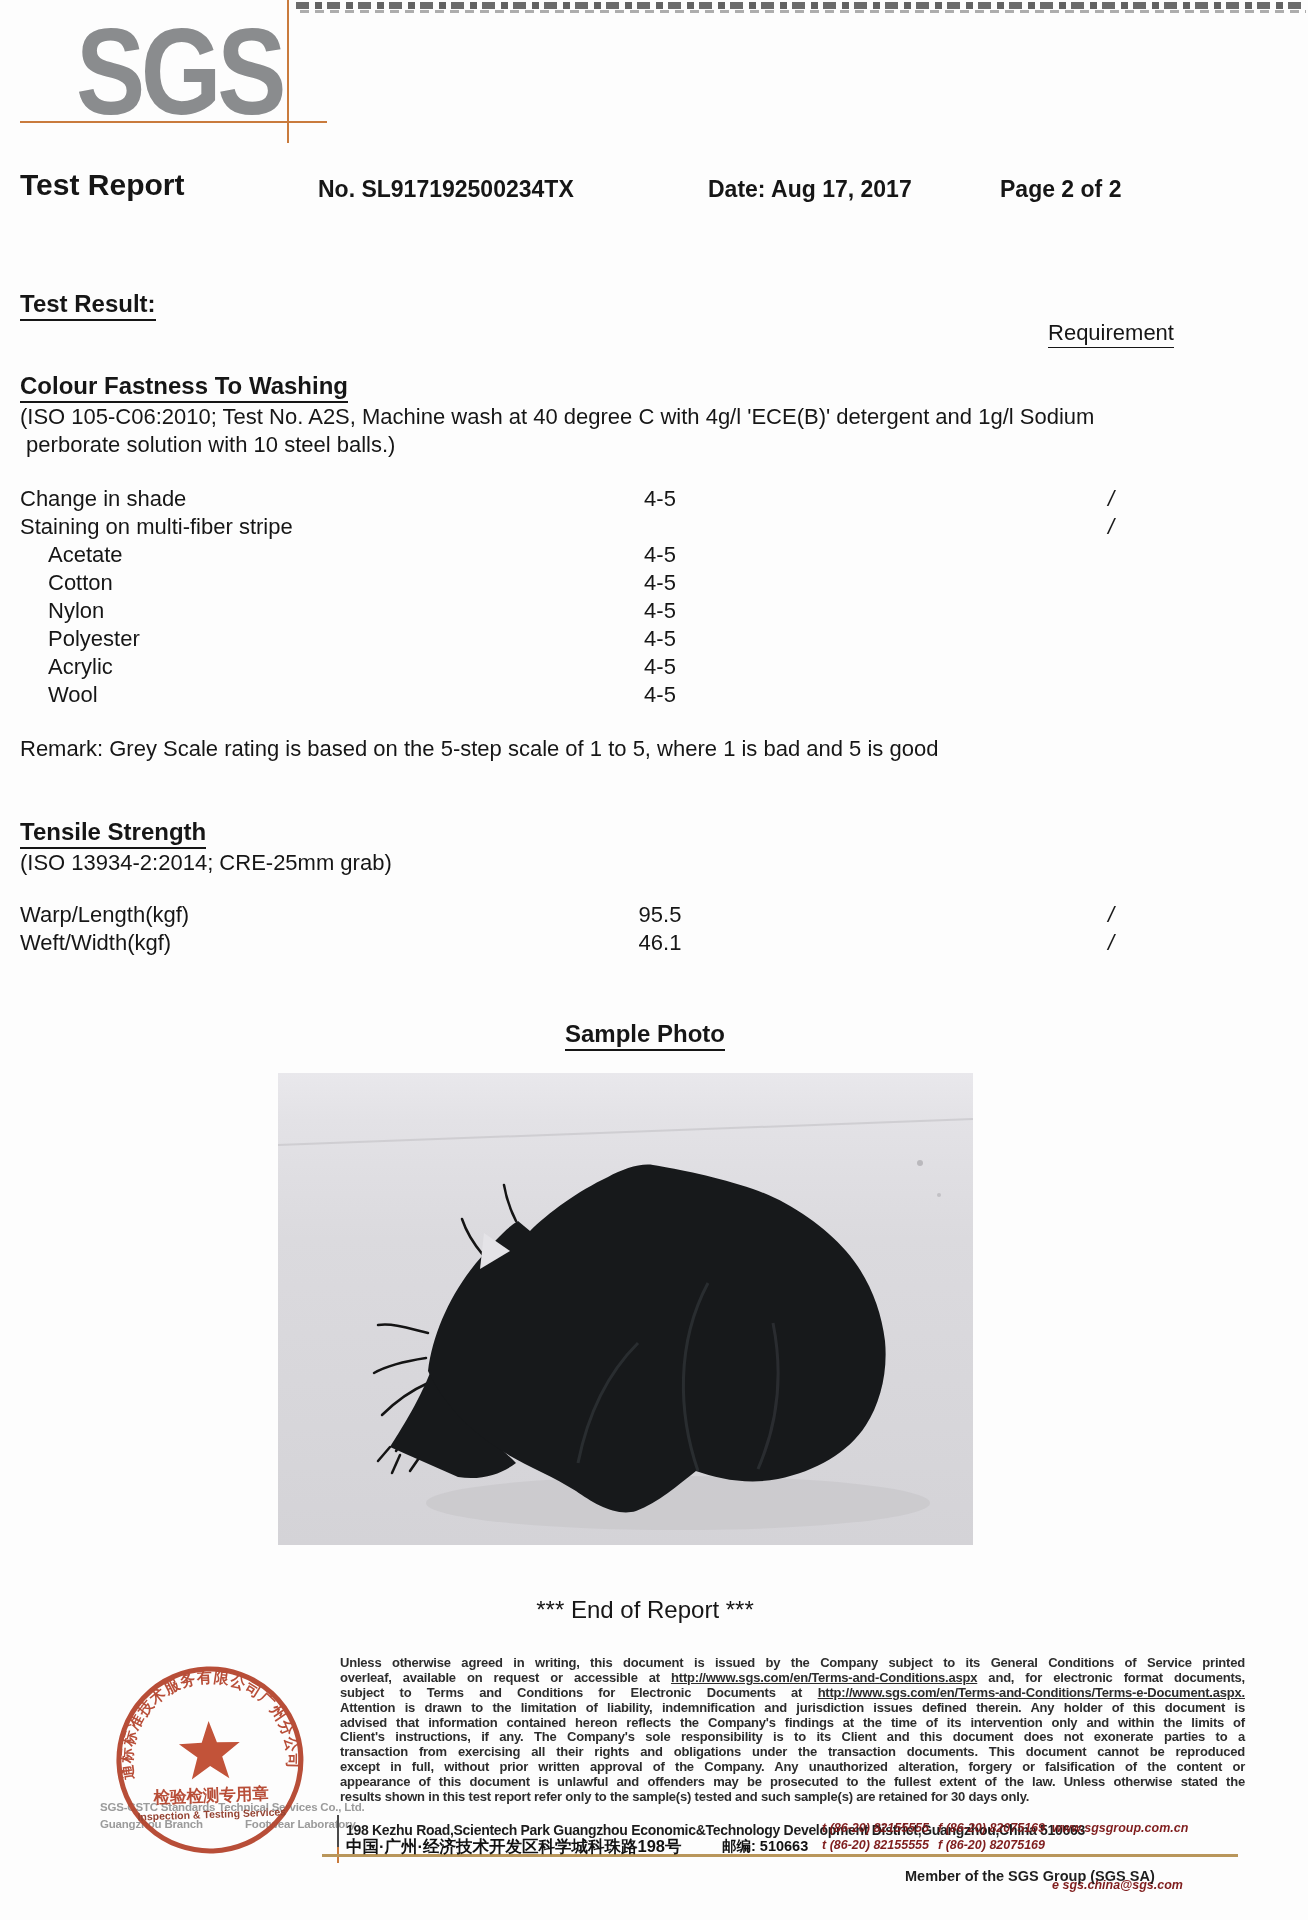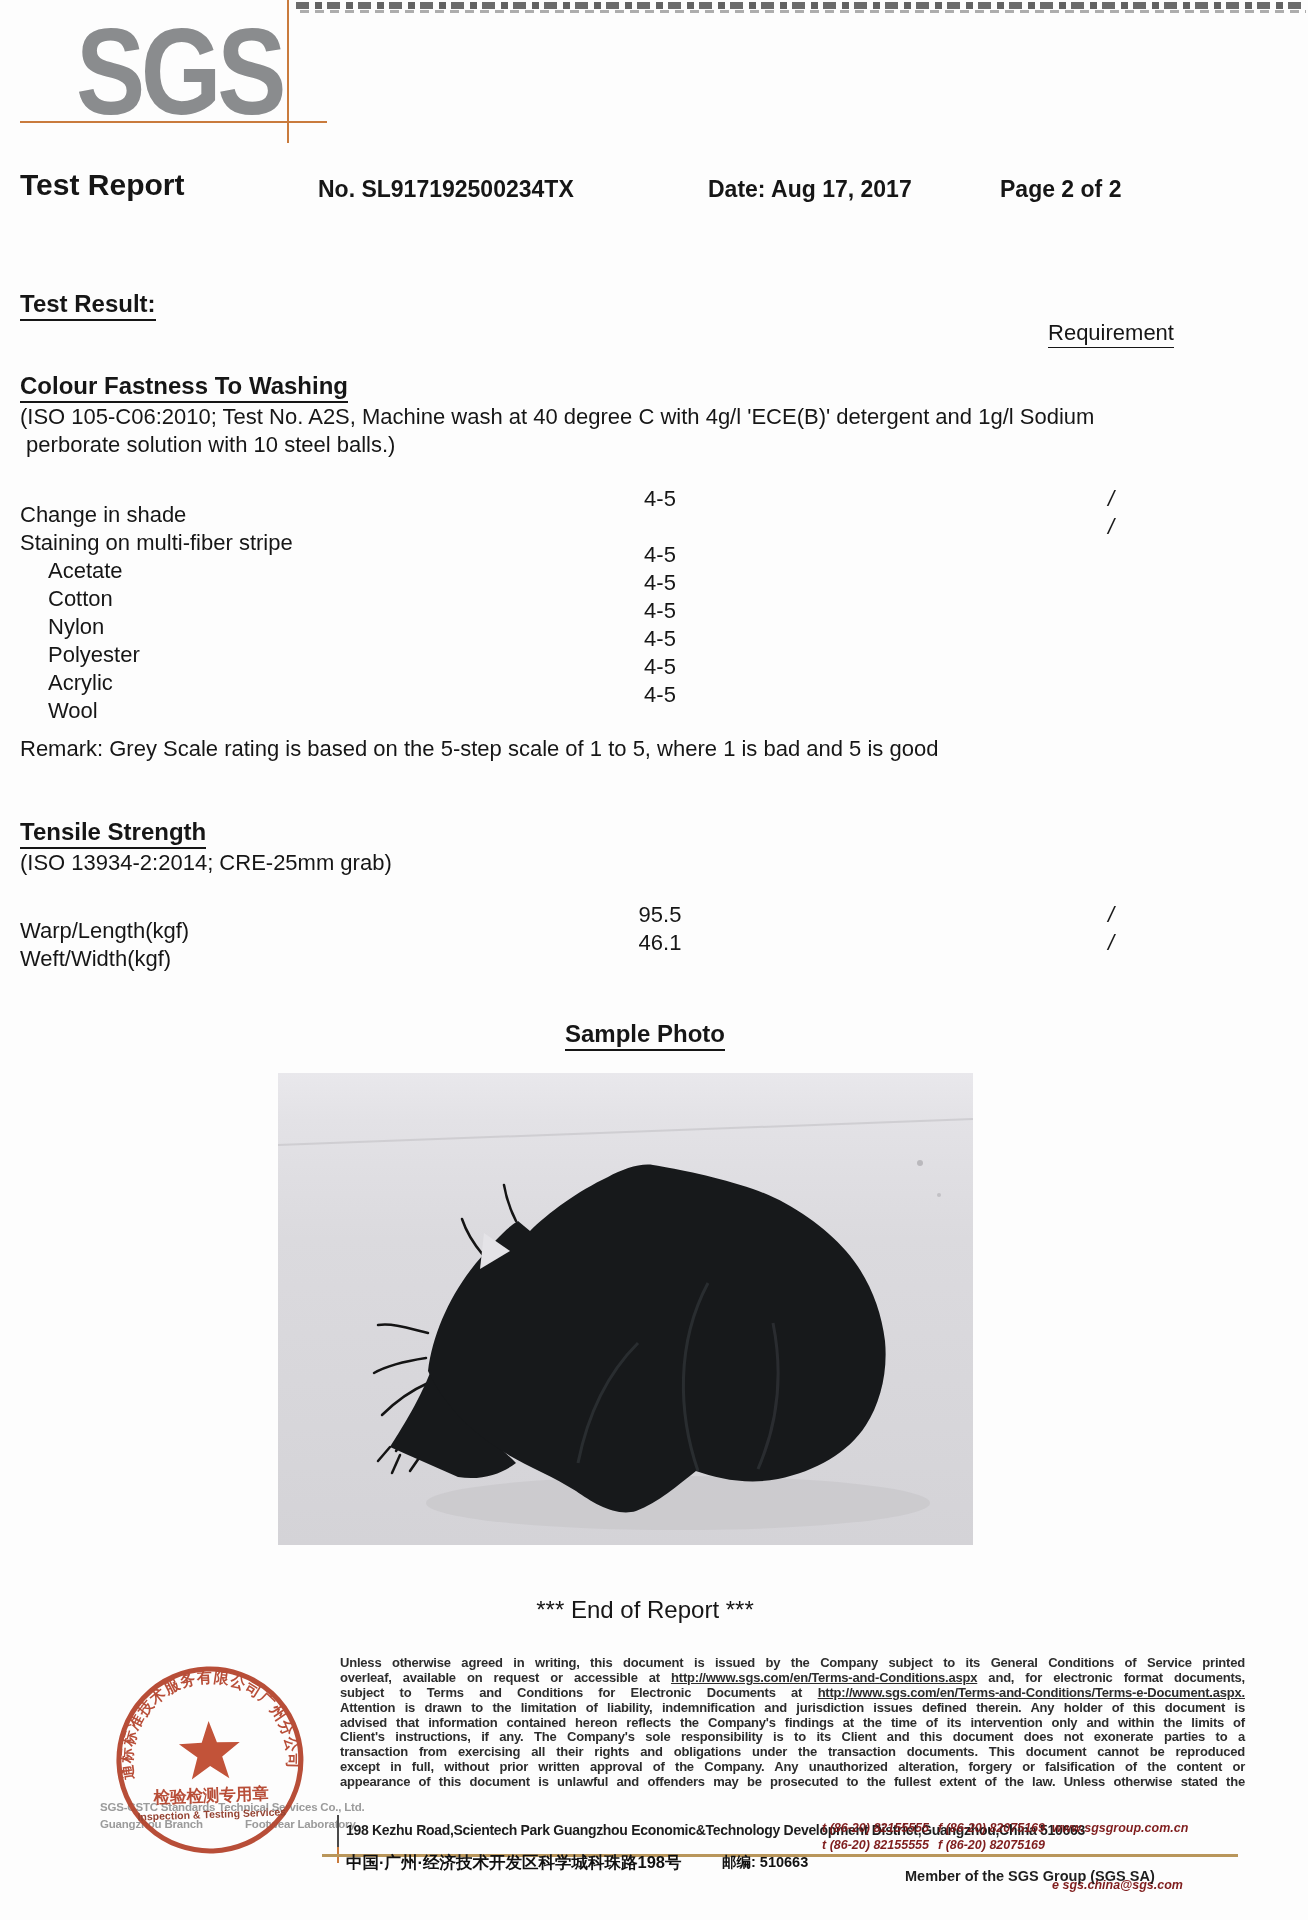--- a/index.html
+++ b/index.html
@@ -17,33 +17,33 @@
       repeating-linear-gradient(90deg,#474747 0 13px,rgba(0,0,0,0) 13px 19px,#3c3c3c 19px 26px,rgba(0,0,0,0) 26px 31px),
       repeating-linear-gradient(90deg,#9a9a9a 0 9px,rgba(0,0,0,0) 9px 15px);
     background-size:100% 7px,100% 3px;
     background-position:0 0,4px 8px;
     background-repeat:no-repeat,no-repeat;
     opacity:.8;
   }
   .logo{font-weight:bold;color:#8a8c8e;font-size:118px;line-height:1;
         transform:scale(.88,1.04);transform-origin:left top;letter-spacing:-5px;}
   .row{position:relative;height:28px;font-size:22px;}
-  .row .lab{position:absolute;left:0;top:16px;white-space:nowrap;}
+  .row .lab{position:absolute;left:0;top:0;white-space:nowrap;}
   .row .lab.ind{left:28px;}
   .row .val{position:absolute;left:540px;width:200px;text-align:center;top:0;}
   .row .req{position:absolute;left:1078px;width:26px;text-align:center;top:0;font-style:italic;}
   .legal-line{height:14.9px;line-height:14.9px;font-size:13px;font-weight:bold;
               letter-spacing:-.2px;color:#2d2d2d;white-space:nowrap;}
   .legal-line.jst{white-space:normal;text-align:justify;text-align-last:justify;}
   .legal-line.org{color:#cf8a43;}
   .legal-line .useg{text-decoration:underline;}
   .photo{background:linear-gradient(180deg,#e9e8ec 0%,#e3e2e6 10%,#dbdade 35%,#d7d6da 75%,#d4d3d7 100%);}
   .addr-sm{font-size:14px;font-weight:bold;letter-spacing:-.3px;color:#1d1d1d;white-space:nowrap;}
   .addr-ph{font-size:12.5px;font-weight:bold;color:#7f1d1d;white-space:nowrap;font-style:italic;}
-  .addr-cn{font-size:16.5px;font-weight:bold;color:#111;white-space:nowrap;margin-top:16px;}
+  .addr-cn{font-size:16.5px;font-weight:bold;color:#111;white-space:nowrap;}
   .gray-co{font-size:11.5px;font-weight:bold;color:#9b9b9b;letter-spacing:-.2px;white-space:nowrap;}
 </style>
 </head>
 <body>
 
 <div class="page">
 
   <div class="abs top-artifact" style="left:296px;top:2px;width:1010px;height:12px;"></div>
 
   <div class="abs logo" style="left:76px;top:10px;">SGS</div>
@@ -189,20 +189,21 @@
   <div class="abs" style="left:340px;top:1656px;width:905px;" id="legal-lines">
       <div class="legal-line jst"><span>Unless otherwise agreed in writing, this document is issued by the Company subject to its General Conditions of Service printed</span></div>
       <div class="legal-line jst"><span>overleaf, available on request or accessible at </span><span class="useg">http://www.sgs.com/en/Terms-and-Conditions.aspx</span><span> and, for electronic format documents,</span></div>
       <div class="legal-line jst"><span>subject to Terms and Conditions for Electronic Documents at </span><span class="useg">http://www.sgs.com/en/Terms-and-Conditions/Terms-e-Document.aspx.</span></div>
       <div class="legal-line jst"><span>Attention is drawn to the limitation of liability, indemnification and jurisdiction issues defined therein. Any holder of this document is</span></div>
       <div class="legal-line jst"><span>advised that information contained hereon reflects the Company's findings at the time of its intervention only and within the limits of</span></div>
       <div class="legal-line jst"><span>Client's instructions, if any. The Company's sole responsibility is to its Client and this document does not exonerate parties to a</span></div>
       <div class="legal-line jst"><span>transaction from exercising all their rights and obligations under the transaction documents. This document cannot be reproduced</span></div>
       <div class="legal-line jst"><span>except in full, without prior written approval of the Company. Any unauthorized alteration, forgery or falsification of the content or</span></div>
       <div class="legal-line jst"><span>appearance of this document is unlawful and offenders may be prosecuted to the fullest extent of the law. Unless otherwise stated the</span></div>
+      <div class="legal-line"><span>results shown in this test report refer only to the sample(s) tested and such sample(s) are retained for 30 days only.</span></div>
     </div>
 
   <div class="abs gray-co" style="left:100px;top:1801px;">SGS-CSTC Standards Technical Services Co., Ltd.</div>
   <div class="abs gray-co" style="left:100px;top:1818px;">Guangzhou Branch</div>
   <div class="abs gray-co" style="left:245px;top:1818px;">Footwear Laboratory</div>
 
   <div class="abs" style="left:104px;top:1660px;width:212px;height:204px;transform:rotate(-2deg);opacity:.95;">
     <svg width="212" height="204" viewBox="0 0 212 204">
       <defs>
         <path id="arcTop" d="M 30,118 A 78,78 0 1 1 182,118"></path>

